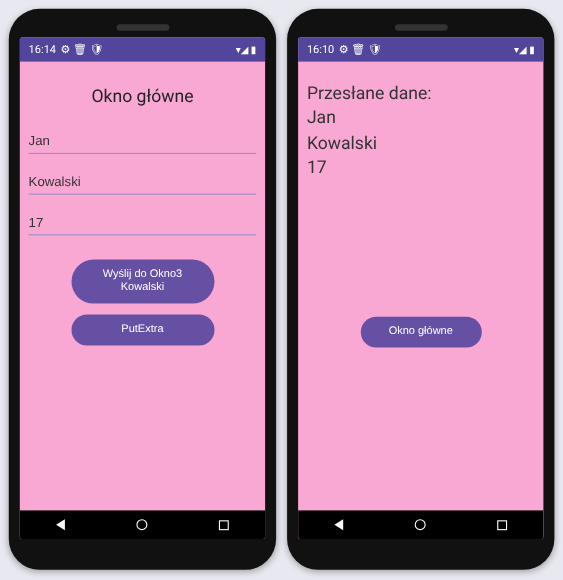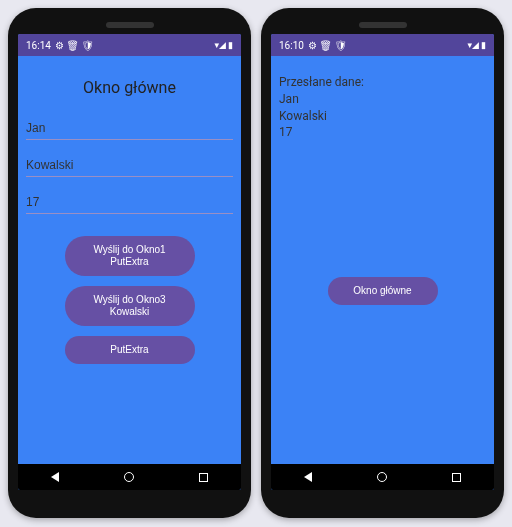--- a/index.html
+++ b/index.html
@@ -23,21 +23,21 @@
     box-shadow: 0 2px 6px rgba(0,0,0,0.3);
   }
   .speaker {
     width: 48px;
     height: 6px;
     background: #333;
     border-radius: 3px;
     margin: 4px auto 6px auto;
   }
   .screen {
-    background: #3b82f6;
+    background: #f9a8d4;
     width: 100%;
     height: 456px;
     border-radius: 2px;
     display: flex;
     flex-direction: column;
     overflow: hidden;
   }
   .statusbar {
     background: #52459b;
     height: 22px;
@@ -87,21 +87,21 @@
     text-align: center;
     line-height: 1.2;
     cursor: pointer;
   }
   .btn.small {
     width: 110px;
     padding: 8px 10px;
     font-size: 10px;
   }
   .textblock {
-    font-size: 12px;
+    font-size: 16px;
     color: #333;
     line-height: 1.4;
     margin-top: 4px;
   }
   .navbar {
     height: 26px;
     background: #000;
     display: flex;
     justify-content: space-around;
     align-items: center;
@@ -142,22 +142,20 @@
       <div class="status-right">
         <span>▾◢ ▮</span>
       </div>
     </div>
     <div class="content">
       <div class="title">Okno główne</div>
       <input class="input" value="Jan" style="">
       <input class="input" value="Kowalski" style="">
       <input class="input" value="17" style="">
       <div style="height:8px"></div>
-      <button class="btn" style="white-space:pre-line">Wyślij do Okno1
-PutExtra</button>
       <button class="btn" style="white-space:pre-line">Wyślij do Okno3
 Kowalski</button>
       <button class="btn">PutExtra</button>
     </div>
     <div class="navbar">
       <div class="nav-tri"></div>
       <div class="nav-circ"></div>
       <div class="nav-sq"></div>
     </div>
   </div>

